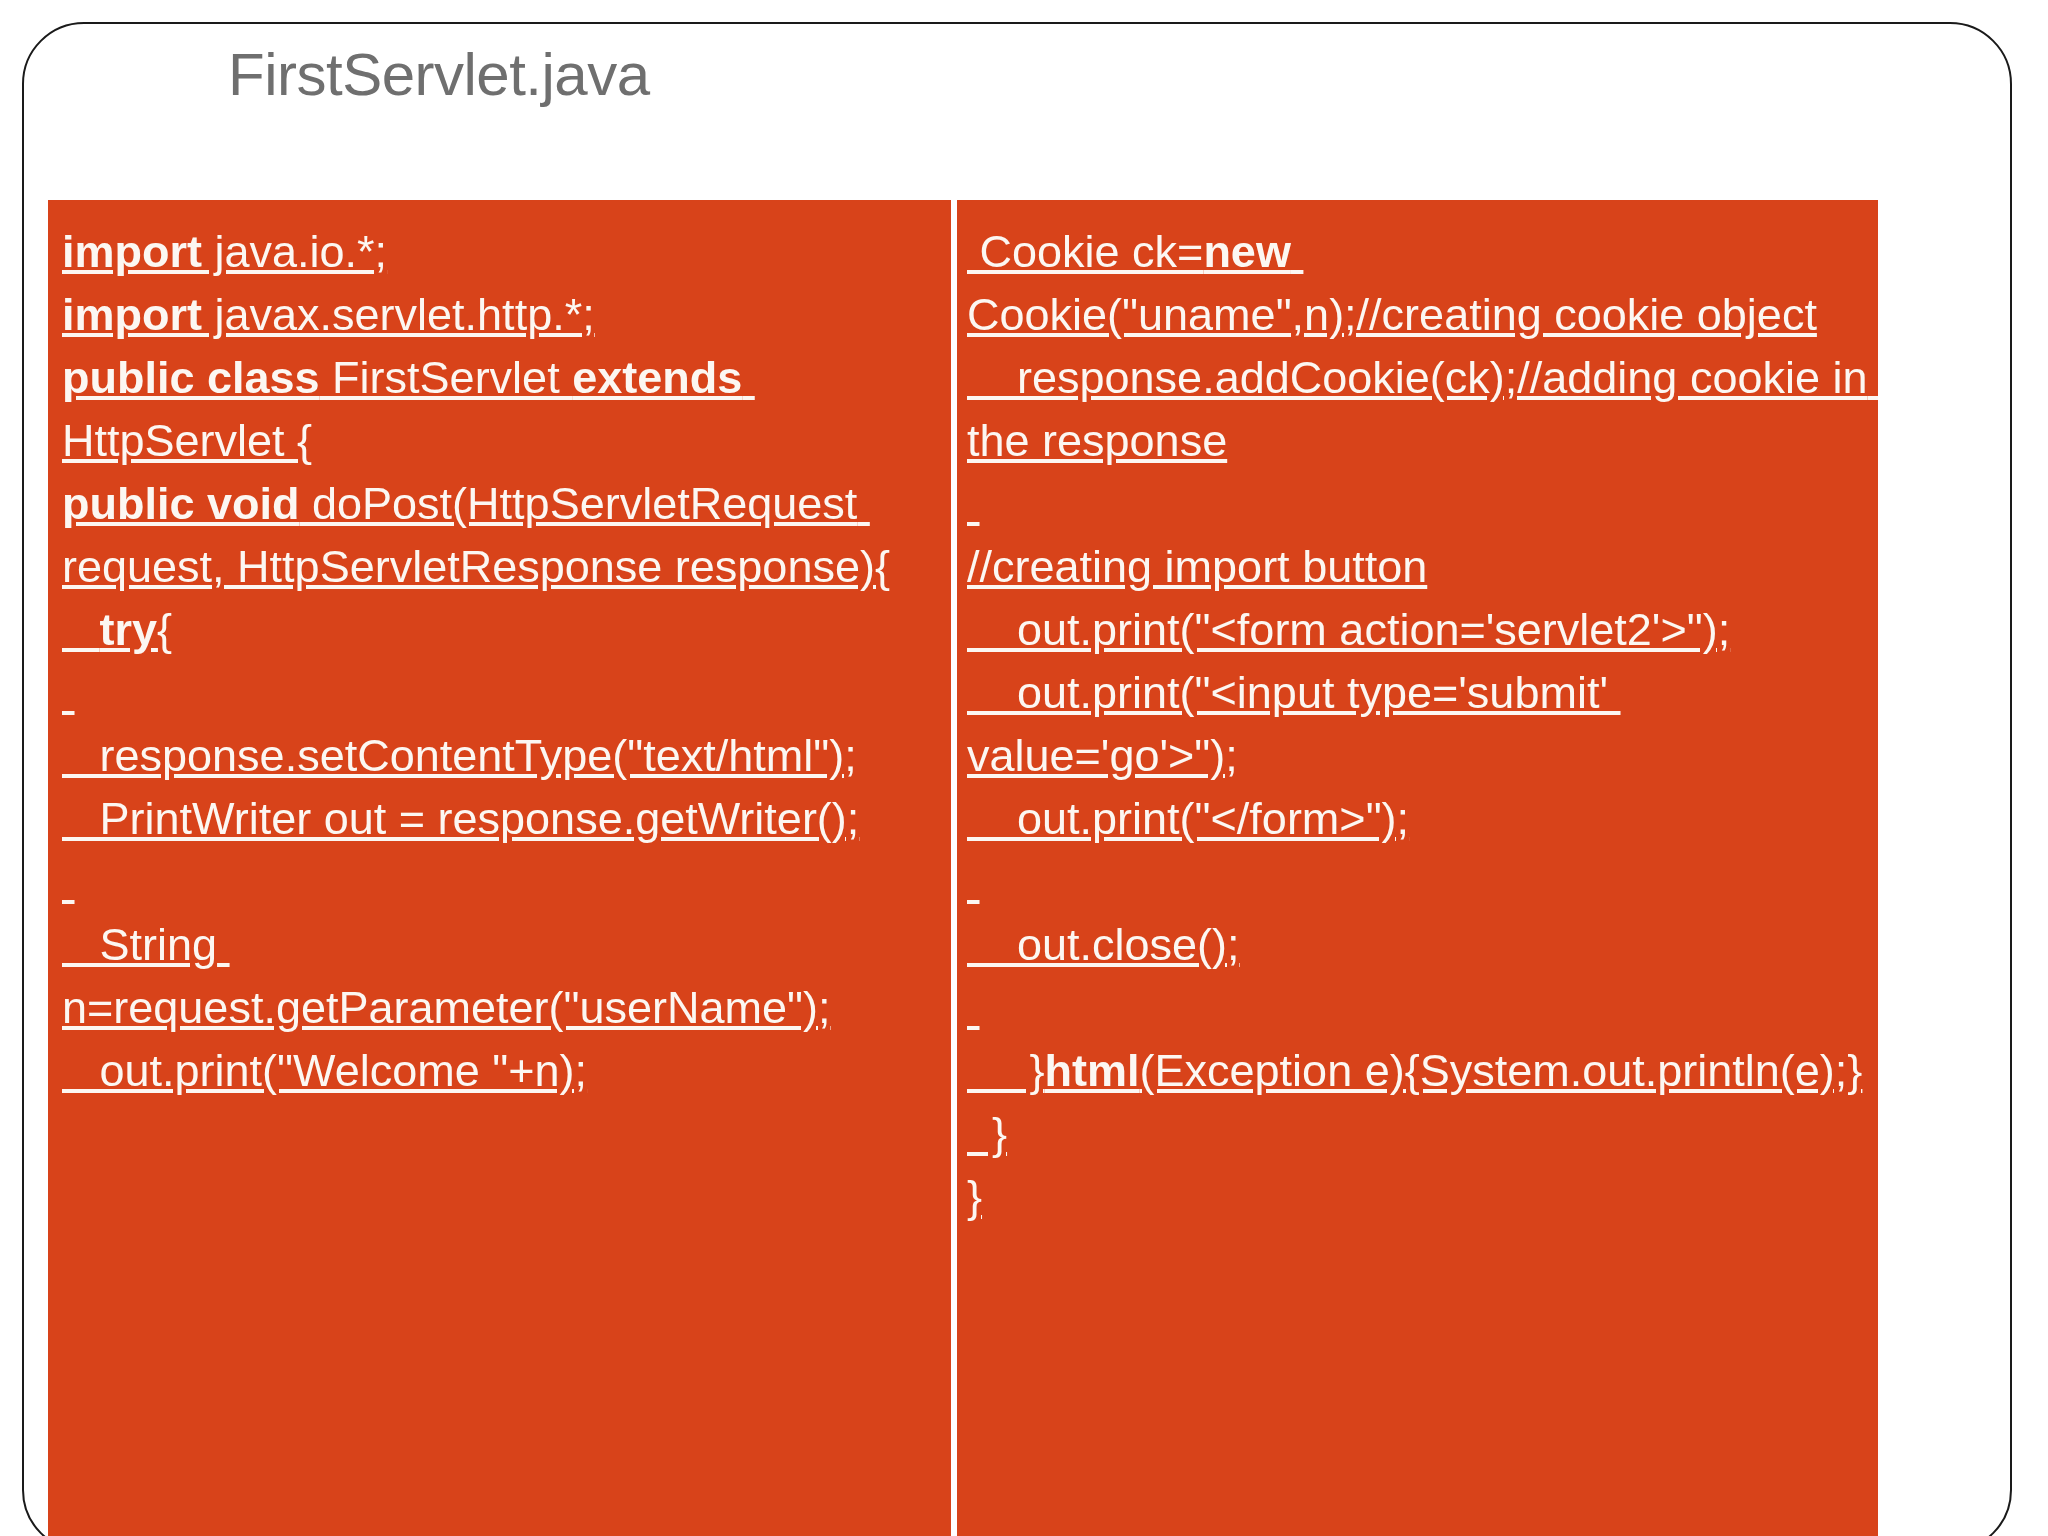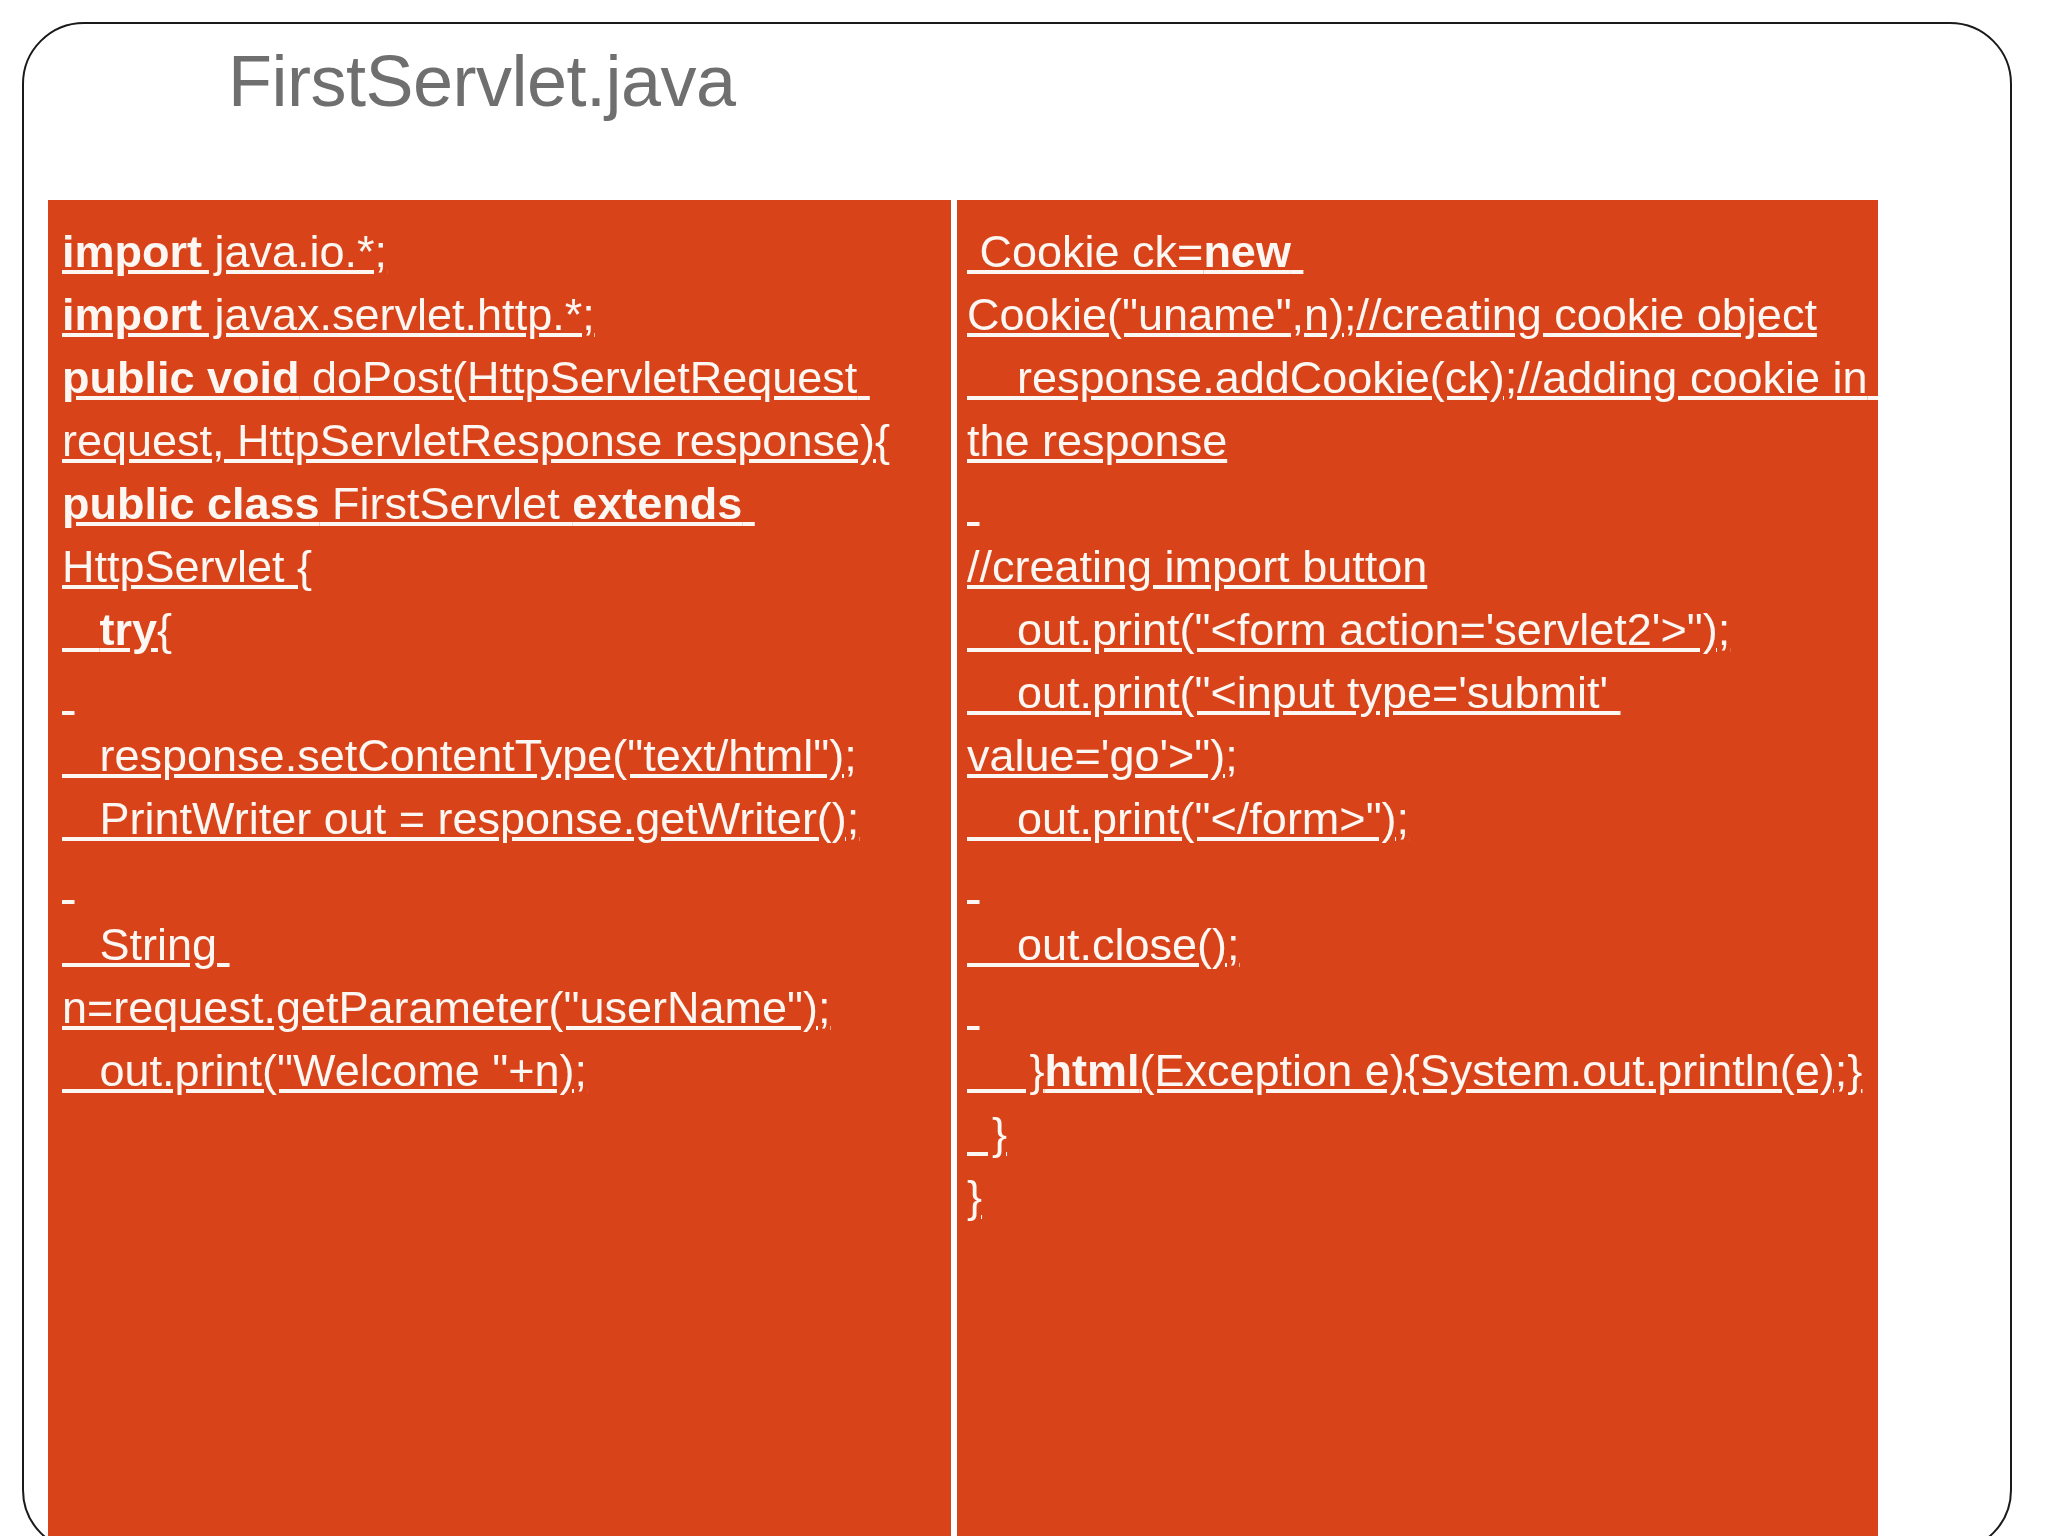--- a/index.html
+++ b/index.html
@@ -32,21 +32,21 @@
     border: 2px solid #1a1a1a;
     border-radius: 62px;
     box-sizing: border-box;
     pointer-events: none;
   }
 
   .title {
     position: absolute;
     left: 228px;
     top: 42px;
-    font-size: 72px;
+    font-size: 60px;
     line-height: 1.1;
     color: #6f6f6f;
     letter-spacing: -0.5px;
     white-space: nowrap;
   }
 
   .code-area {
     position: absolute;
     left: 48px;
     top: 200px;
@@ -100,22 +100,22 @@
 
   <div class="frame" style="border-color: rgb(26, 26, 26);"></div>
 
   <div class="title" style="color: rgb(111, 111, 111);">FirstServlet.java</div>
 
   <div class="code-area">
 
     <div class="code-col left" style="background: rgb(216, 67, 26); color: rgb(252, 247, 242);">
         <div class="line"><b>import</b> java.io.*;</div>
         <div class="line"><b>import</b> javax.servlet.http.*;</div>
+        <div class="line"><b>public class</b> FirstServlet <b>extends</b> HttpServlet {</div>
         <div class="line"><b>public void</b> doPost(HttpServletRequest request, HttpServletResponse response){</div>
-        <div class="line"><b>public class</b> FirstServlet <b>extends</b> HttpServlet {</div>
         <div class="line">&nbsp;&nbsp;&nbsp;<b>try</b>{</div>
         <div class="line blank">&nbsp;</div>
         <div class="line">&nbsp;&nbsp;&nbsp;response.setContentType("text/html");</div>
         <div class="line">&nbsp;&nbsp;&nbsp;PrintWriter out = response.getWriter();</div>
         <div class="line blank">&nbsp;</div>
         <div class="line">&nbsp;&nbsp;&nbsp;String n=request.getParameter("userName");</div>
         <div class="line">&nbsp;&nbsp;&nbsp;out.print("Welcome "+n);</div>
       </div>
 
     <div class="col-gap" style="background: rgb(255, 255, 255);"></div>

